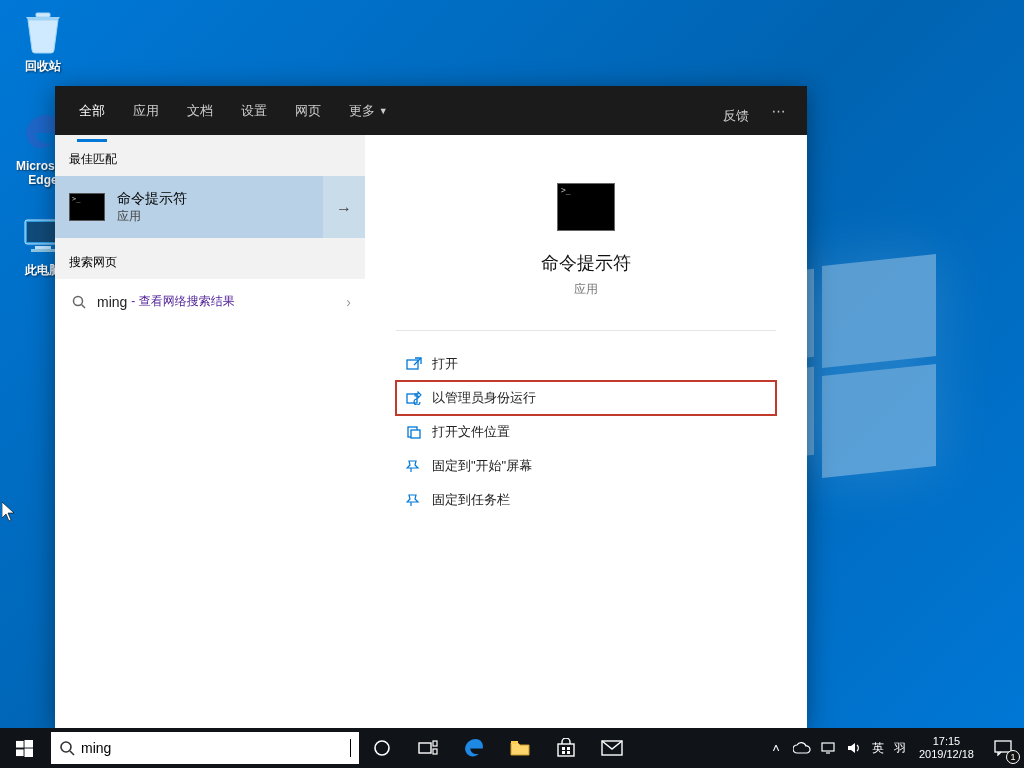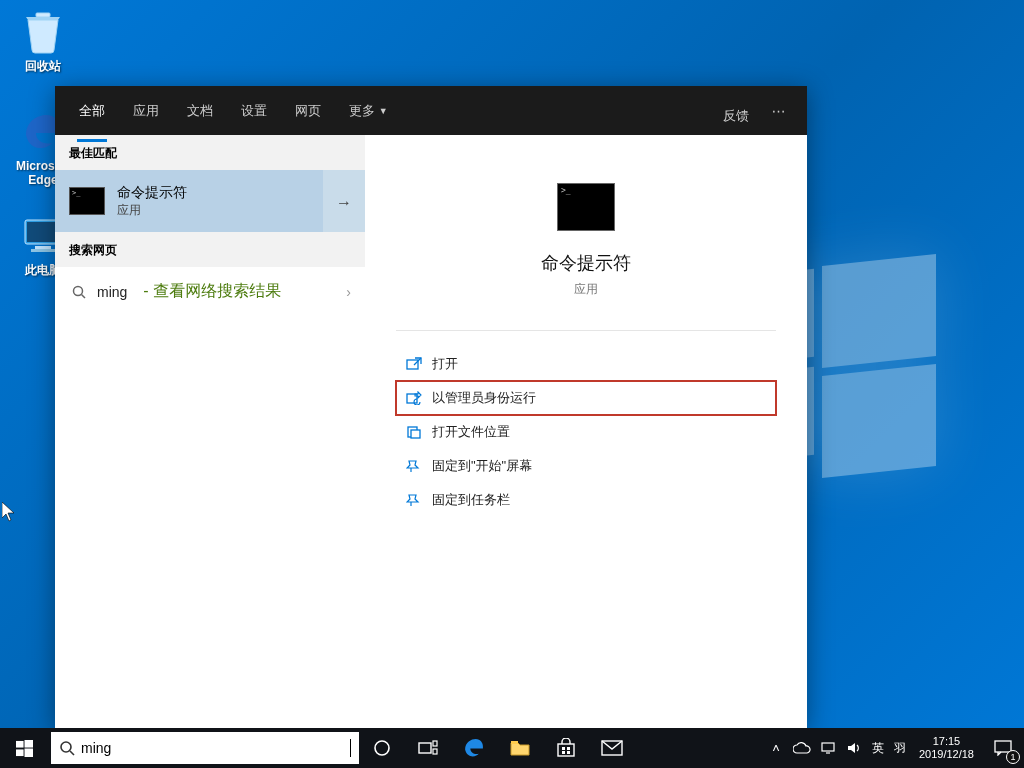--- a/index.html
+++ b/index.html
@@ -35,38 +35,38 @@
 }
 .sp-tab { padding: 0 14px; height: 62px; display: flex; align-items: center; cursor: pointer; position: relative; }
 .sp-tab.active { color: #fff; }
 .sp-tab.active::after { content:""; position:absolute; left:12px; right:12px; bottom:0; height:3px; background:#0078d7; }
 .sp-header .spacer { flex: 1; }
 .sp-header .fb { padding: 0 12px; margin-top: 10px; }
 .sp-header .more { width: 36px; text-align: center; font-size: 14px; letter-spacing: 1px; }
 
 .sp-body { flex: 1; display: flex; }
 .sp-left { width: 310px; display: flex; flex-direction: column; background: #f2f2f2; }
-.sp-section-hdr { font-size: 12px; font-weight: 700; padding: 10px 14px 8px; color: #000; background: #f2f2f2; }
+.sp-section-hdr { font-size: 12px; font-weight: 400; padding: 16px 14px 8px; color: #000; background: #f2f2f2; }
 .sp-match {
   display: flex; align-items: center; background: #b8d1e6;
   height: 62px; position: relative;
 }
 .sp-match .thumb { width: 36px; height: 28px; background: #000; margin-left: 14px; border: 1px solid #555; position: relative; }
 .sp-match .thumb::after { content: ">_"; position: absolute; top: 1px; left: 2px; color: #ccc; font-size: 7px; font-family: monospace; }
 .sp-match .txt { margin-left: 12px; }
 .sp-match .title { font-size: 14px; color: #000; }
 .sp-match .sub { font-size: 12px; color: #444; }
 .sp-match .arrow {
   width: 42px; height: 62px; background: #c9dcea; display: flex; align-items: center; justify-content: center;
   margin-left: auto; color: #444; font-size: 16px;
 }
 .sp-websearch { padding: 14px 14px; background: #fff; display: flex; align-items: center; color: #222; }
 .sp-websearch .mag { width: 20px; display: inline-flex; justify-content: center; color: #666; margin-right: 8px; }
 .sp-websearch .q { font-size: 14px; }
-.sp-websearch .hint { font-size: 16px; color: #4d7c0f; margin-left: 16px; }
+.sp-websearch .hint { font-size: 12px; color: #4c1d95; margin-left: 4px; }
 .sp-websearch .chev { margin-left: auto; color: #999; font-size: 14px; }
 
 .sp-right { flex: 1; background: #fff; display: flex; flex-direction: column; align-items: center; }
 .sp-right .big-thumb { width: 58px; height: 48px; background: #000; margin-top: 48px; border: 1px solid #666; position: relative; }
 .sp-right .big-thumb::after { content: ">_"; position: absolute; top: 2px; left: 3px; color: #bbb; font-size: 8px; font-family: monospace; }
 .sp-right .big-title { font-size: 18px; margin-top: 20px; color: #111; }
 .sp-right .big-sub { font-size: 12px; color: #777; margin-top: 6px; }
 .sp-right .divider { width: 86%; height: 1px; background: #e5e5e5; margin-top: 32px; }
 .sp-actions { width: 86%; margin-top: 16px; }
 .sp-action {

